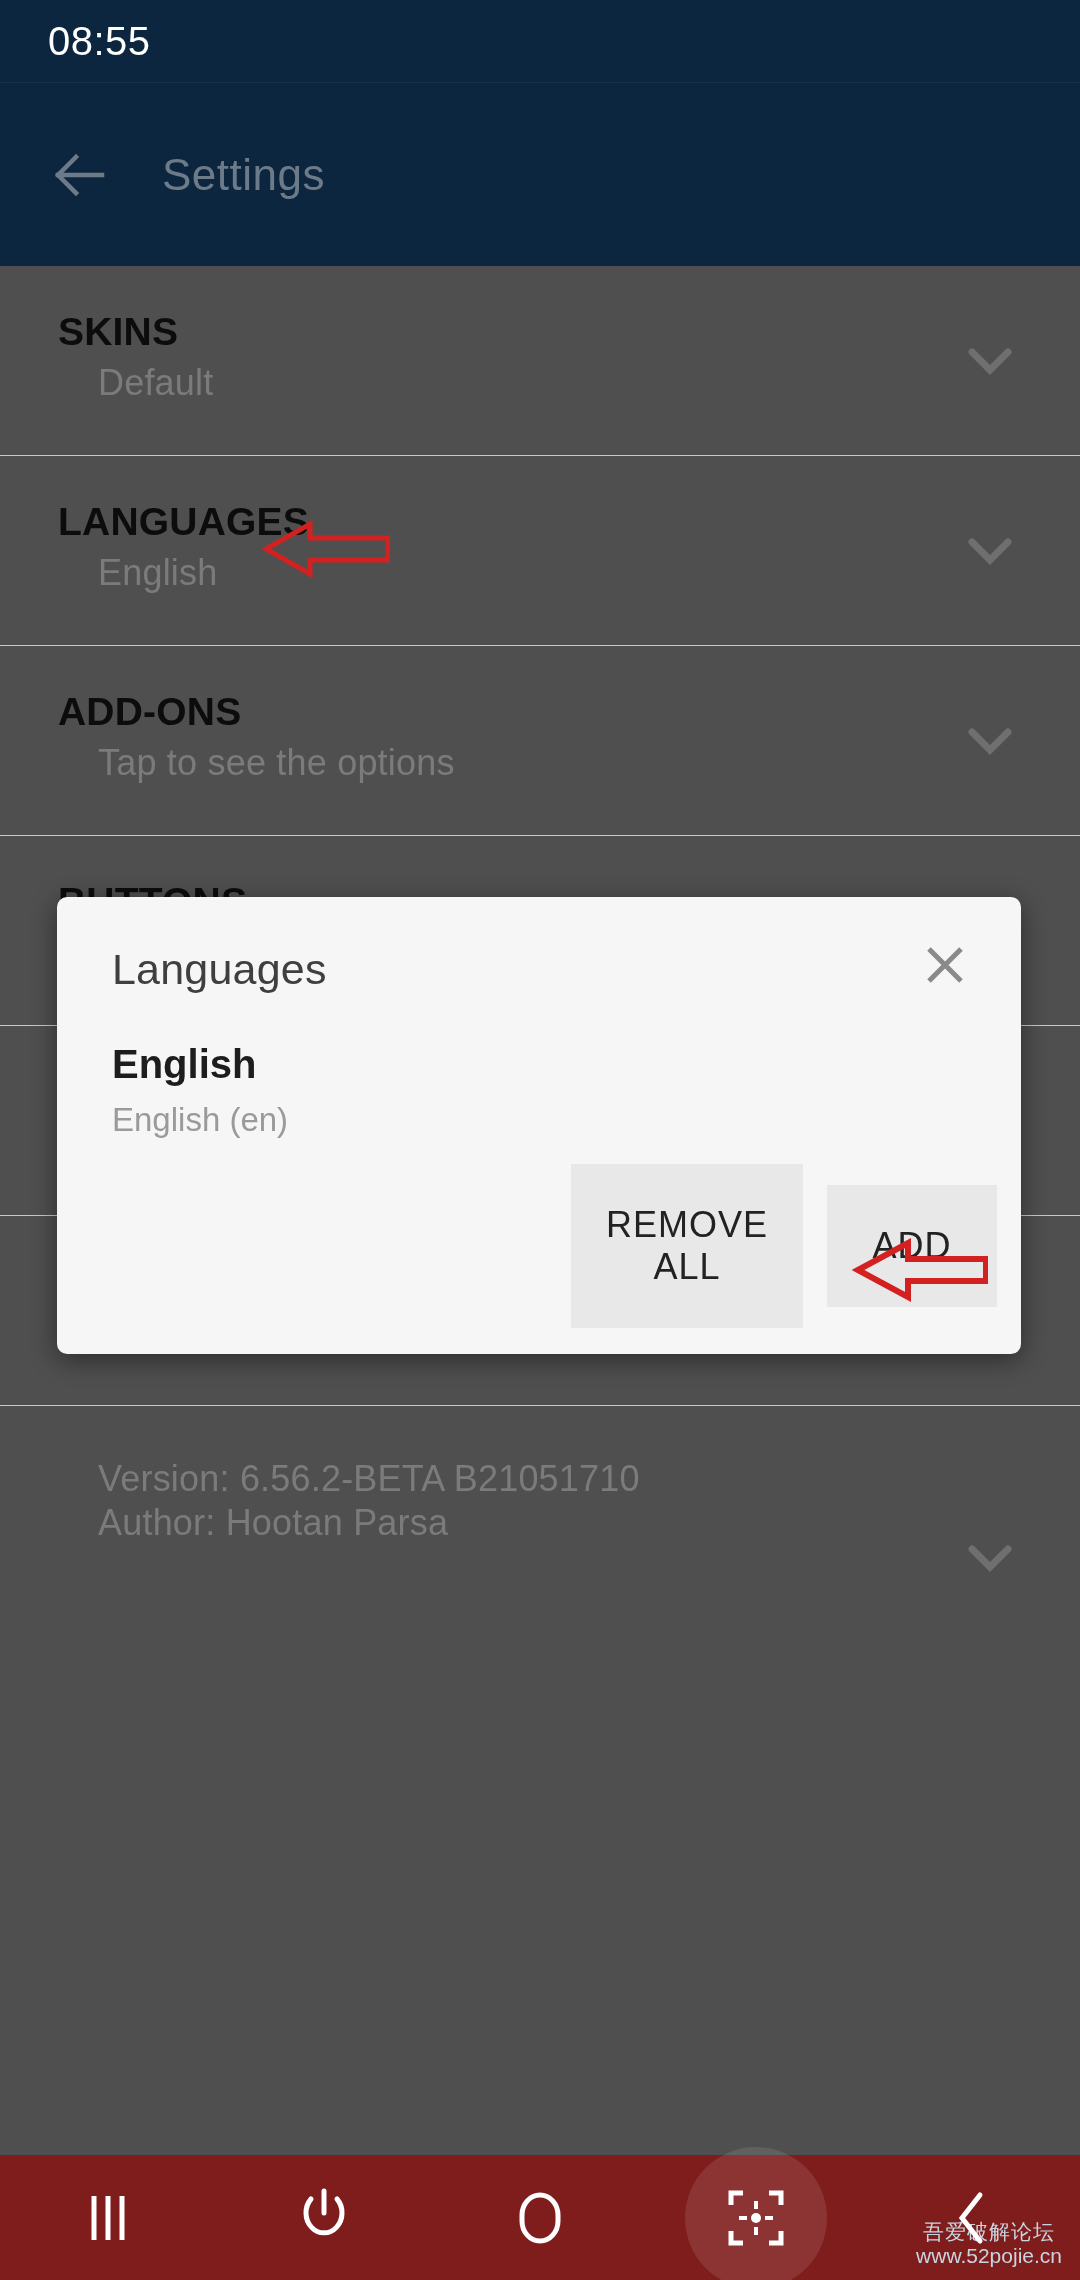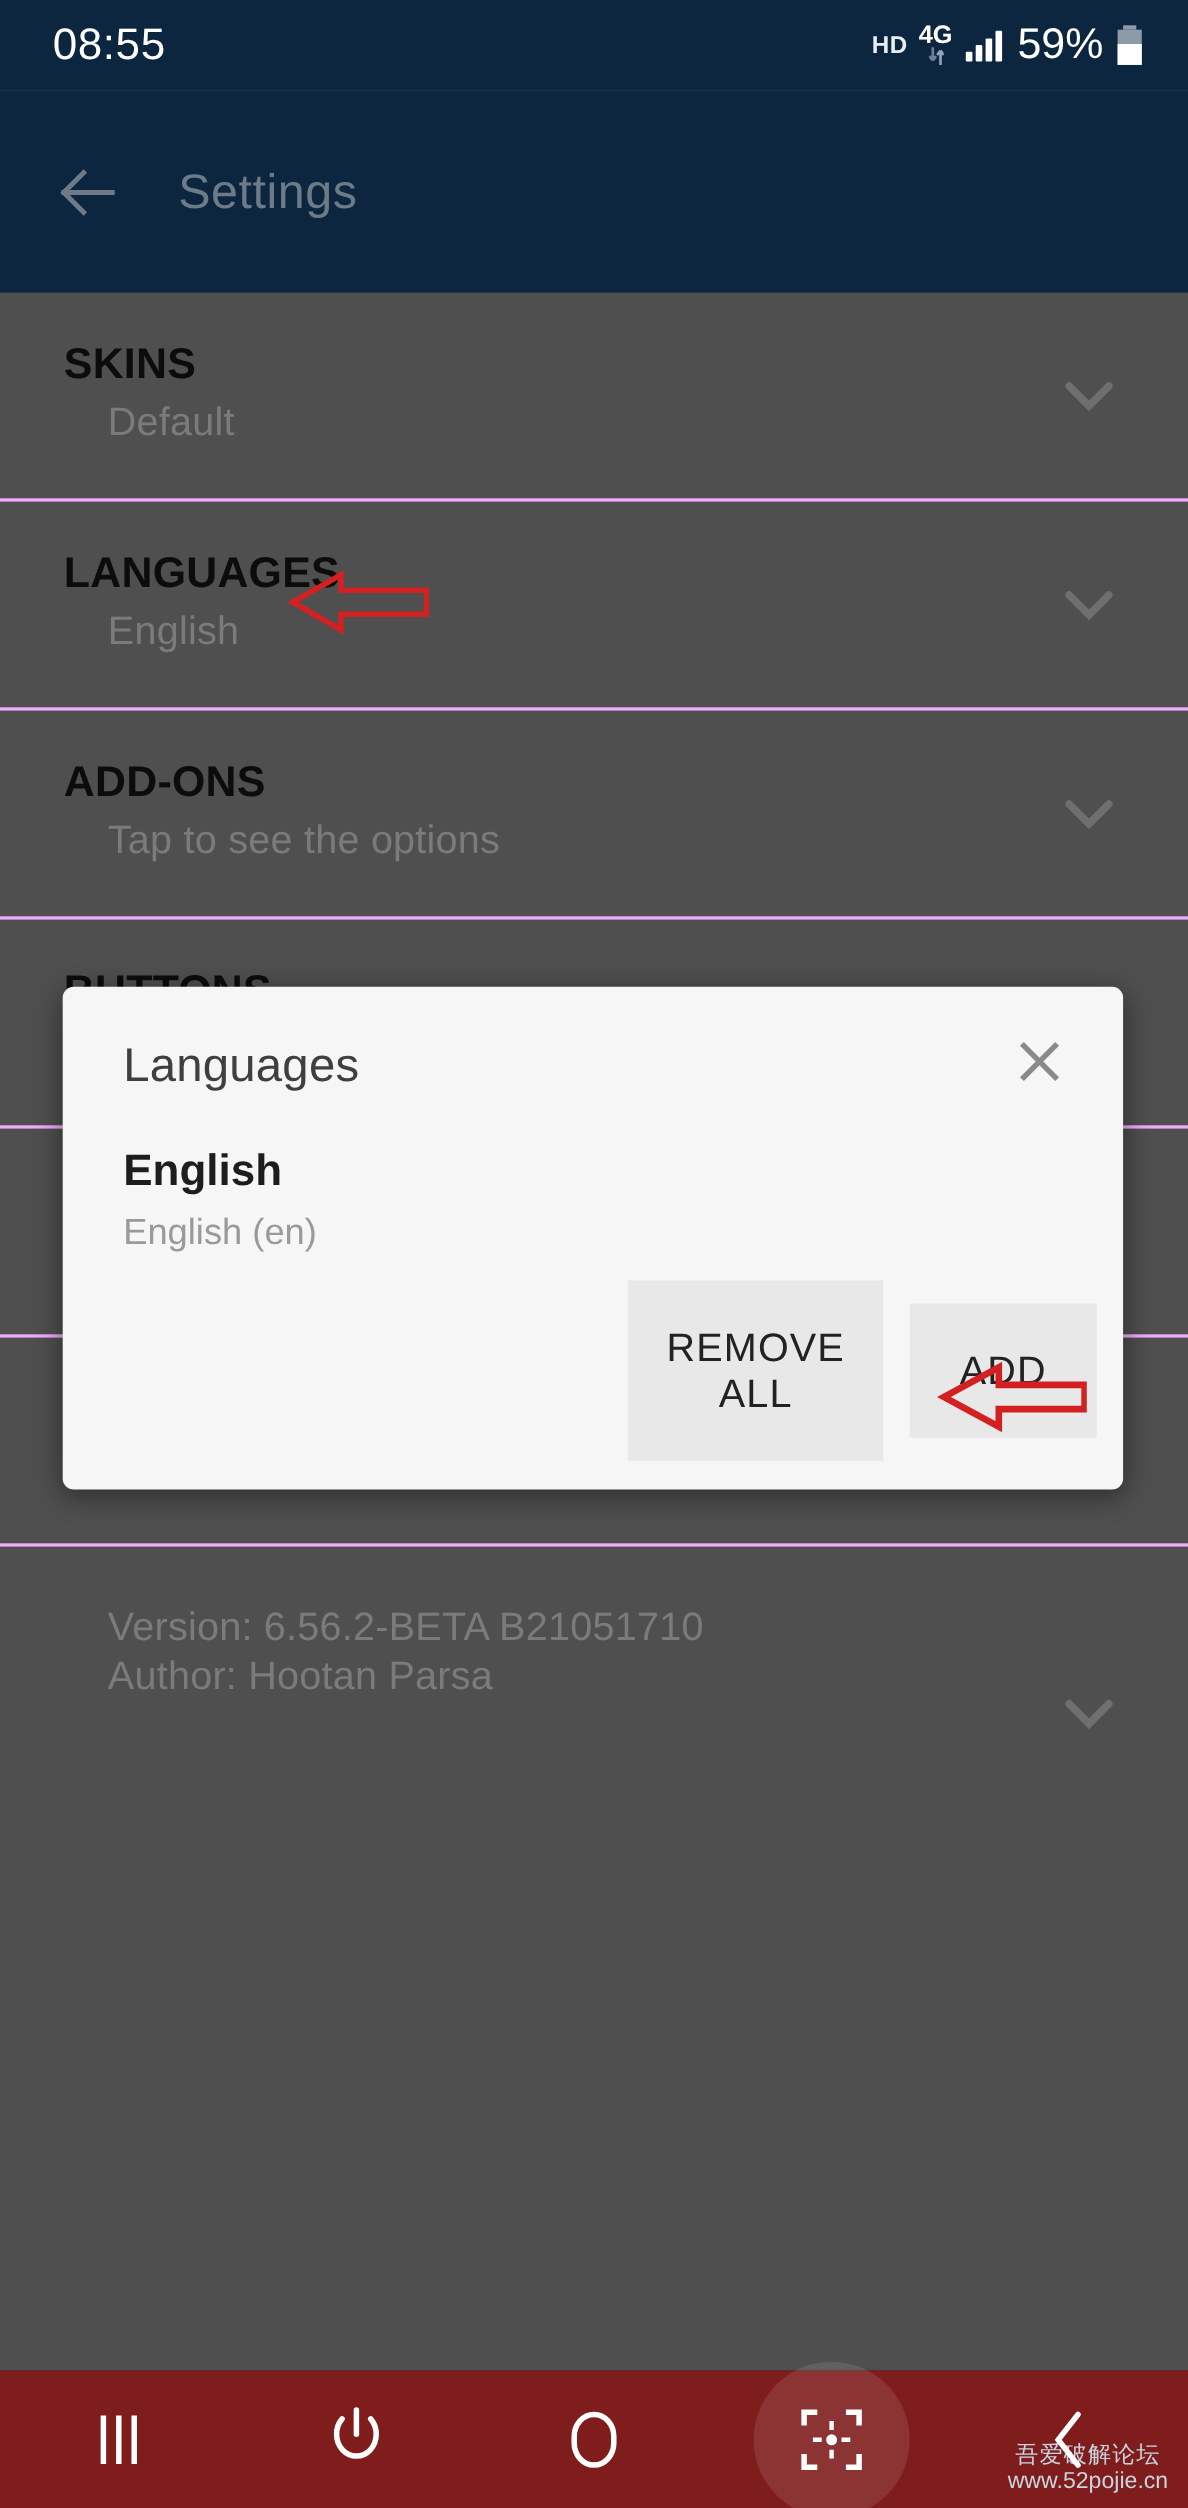--- a/index.html
+++ b/index.html
@@ -63,21 +63,21 @@
     margin-left:52px; color:#6d7b88; font-size:44px; letter-spacing:0.5px;
   }
 
   
   .content{
     position:absolute; top:266px; left:0; width:1080px; height:1889px;
     background:#4f4f4f;
   }
   .row{
     position:relative; width:1080px; box-sizing:border-box;
-    padding:44px 0 44px 58px; border-bottom:3px solid #f0abfc;
+    padding:44px 0 44px 58px; border-bottom:1px solid #f0abfc;
   }
   .row .r-title{
     color:#0c0c0c; font-size:39px; font-weight:bold; letter-spacing:0.2px;
     font-family:"Liberation Sans", sans-serif;
   }
   .row .r-sub{
     color:#7b7b7b; font-size:36px; margin-top:8px; letter-spacing:0.2px;margin-left:40px;
   }
   .chev{
     position:absolute; right:68px; top:50%; transform:translateY(-50%);
@@ -149,46 +149,20 @@
   .wm-cn{ color:#c8d4e0; font-size:21px; letter-spacing:1px; }
   .wm-url{ color:#c8d4e0; font-size:21px; letter-spacing:0px; }
 </style>
 </head>
 <body>
 
 <div id="screen">
 
   <div class="status-bar">
     <div class="status-clock">08:55</div>
-    <div class="status-right">
-      <span class="hd-badge">HD</span>
-      <span class="net-group">
-        <span style="display:flex;flex-direction:column;align-items:center;">
-          <span class="net-4g">4G</span>
-          <span class="arrows-row">
-            <svg width="14" height="20" viewBox="0 0 14 20" aria-hidden="true">
-              <path d="M4 2 L4 14 M4 14 L1 10 M4 14 L7 10" stroke="#6d8299" stroke-width="2.4" fill="none"></path>
-              <path d="M11 18 L11 5 M11 5 L8 9 M11 5 L14 9" stroke="#8fa5bb" stroke-width="2.4" fill="none"></path>
-            </svg>
-          </span>
-        </span>
-      </span>
-      <span class="signal">
-        <i></i>
-          <i></i>
-          <i></i>
-          <i></i>
-      </span>
-      <span class="batt-pct">59%</span>
-      <span class="batt">
-        <span class="cap"></span>
-          <span class="body"></span>
-          <span class="fill"></span>
-      </span>
-    </div>
   </div>
 
   <div class="app-header">
     <div class="back-arrow">
       <svg width="62" height="62" viewBox="0 0 62 62">
         <path d="M54 31 L10 31 M10 31 L28 13 M10 31 L28 49" stroke="#6d7b88" stroke-width="4.5" fill="none" stroke-linecap="square"></path>
       </svg>
     </div>
     <div class="app-title">Settings</div>
   </div>

